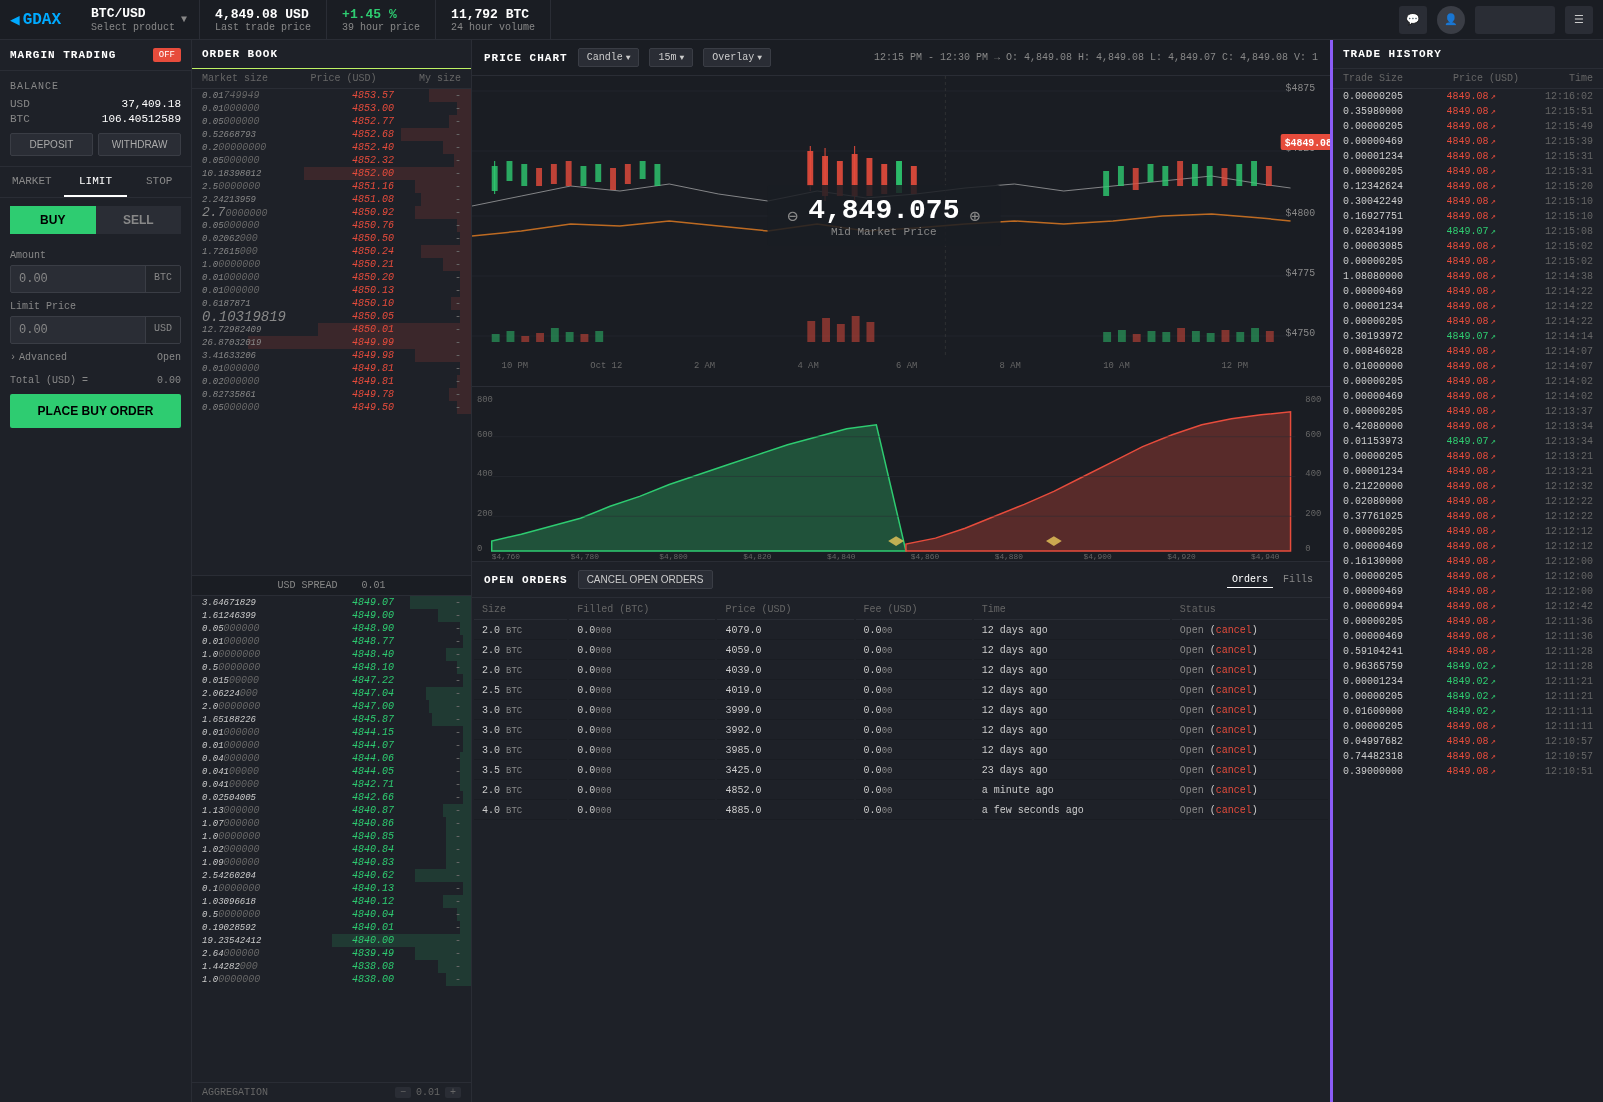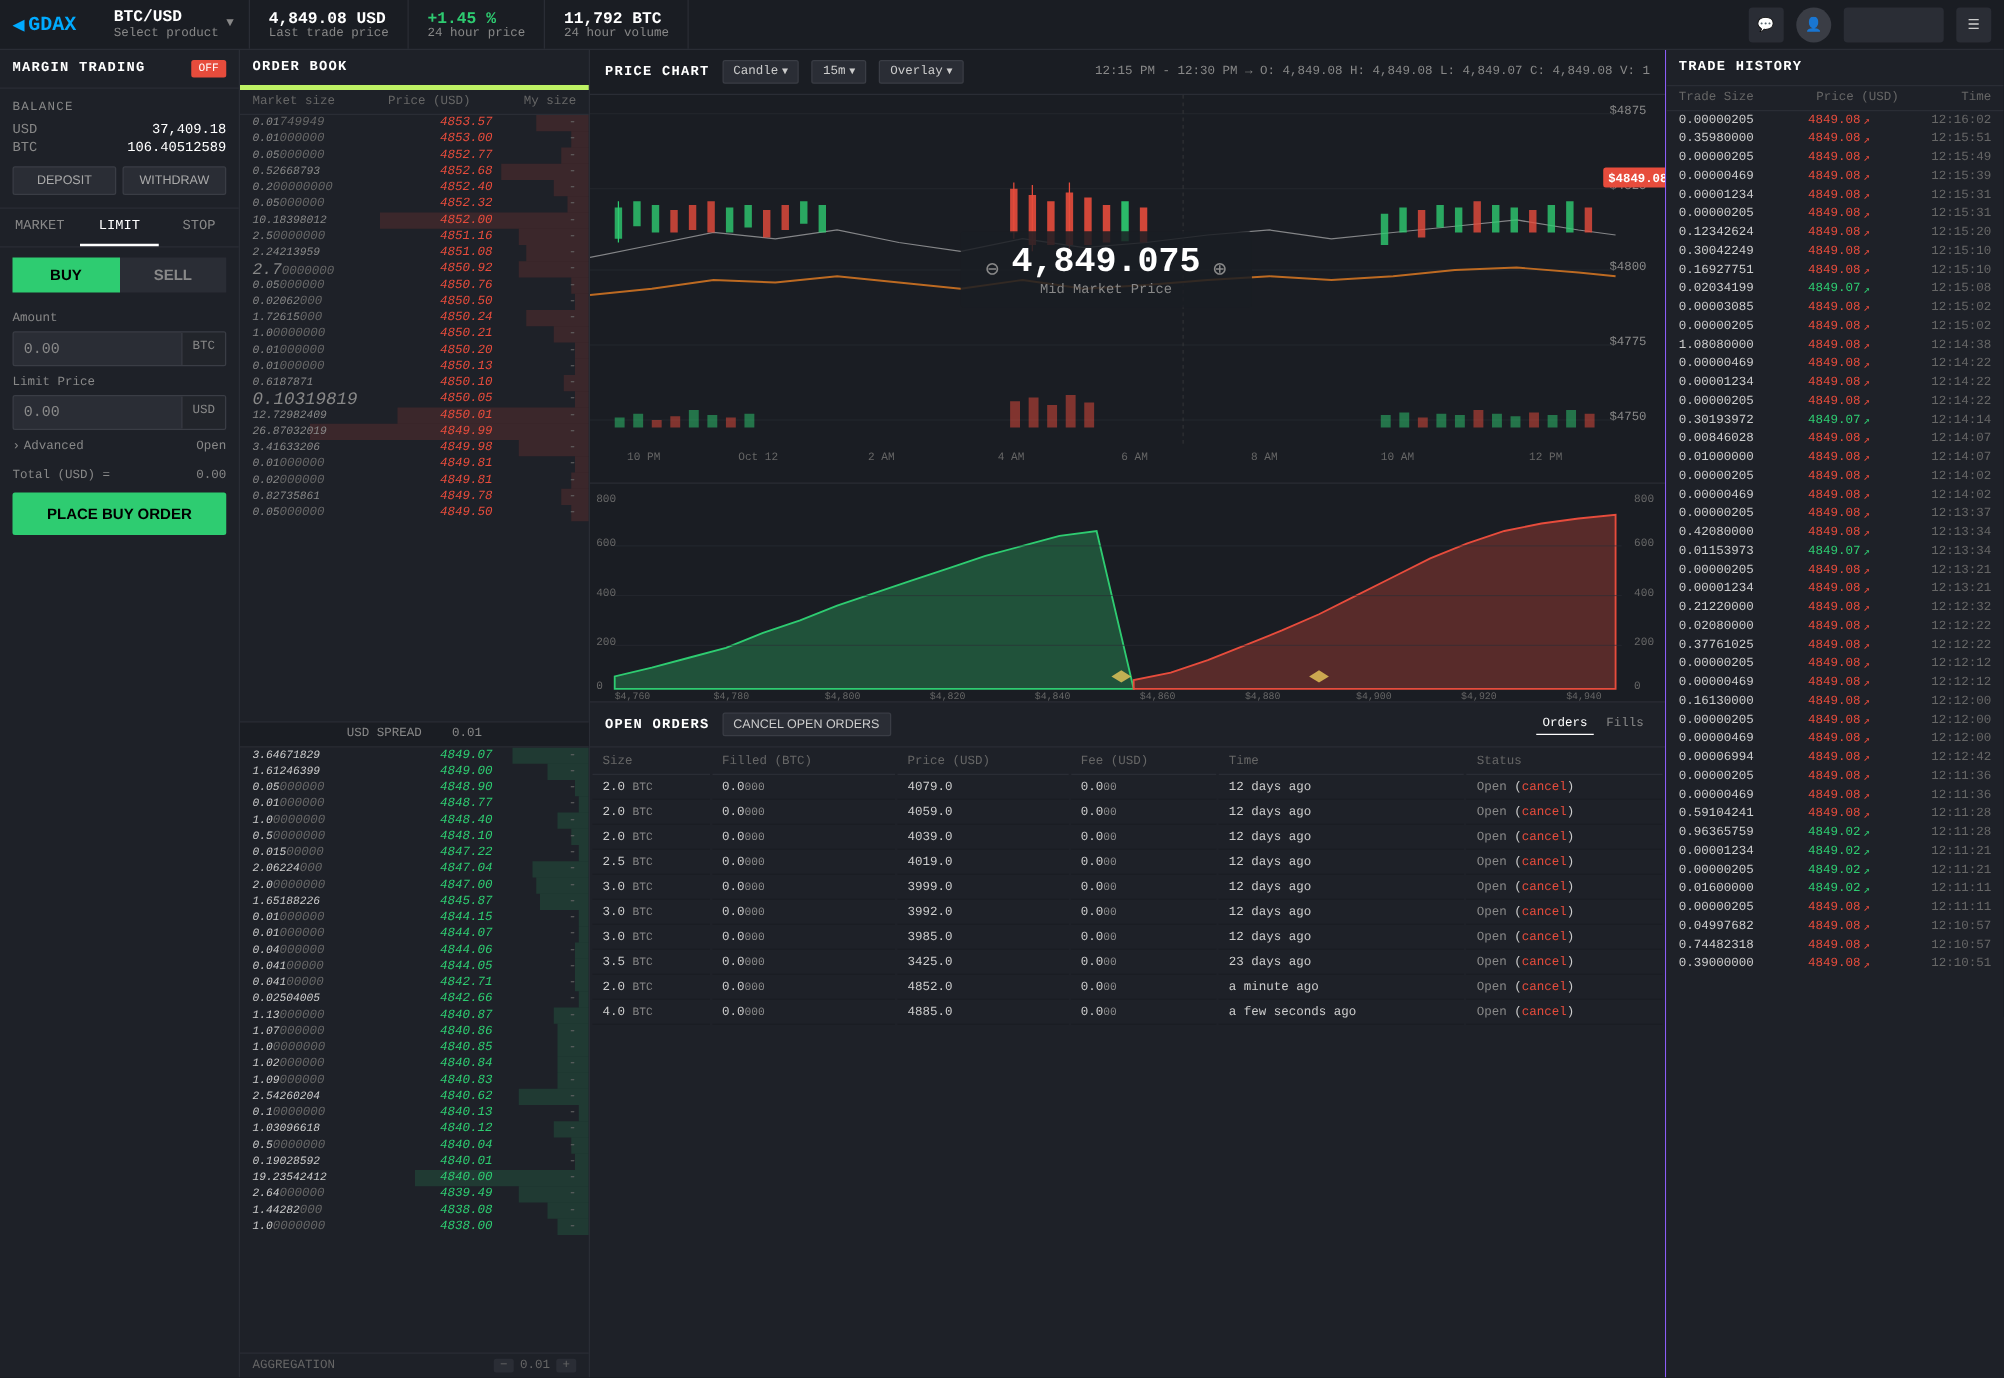--- a/index.html
+++ b/index.html
@@ -60,37 +60,37 @@
     .help-link { color: #888; font-size: 10px; cursor: pointer; }
     
     .total-row { display: flex; justify-content: space-between; padding: 4px 10px 8px; }
     .total-label { color: #888; font-size: 10px; }
     .total-val { color: #888; font-size: 10px; }
     
     .btn-place-order { margin: 0 10px 10px; background: #2ecc71; color: #000; padding: 10px; font-weight: bold; font-size: 12px; cursor: pointer; border: none; width: calc(100% - 20px); border-radius: 2px; }
     
     
     .order-book-panel { width: 280px; background: #1e2128; border-right: 1px solid #2a2d35; display: flex; flex-direction: column; flex-shrink: 0; }
-    .panel-header { padding: 8px 10px; border-bottom: 4px solid #bef264; }
+    .panel-header { padding: 8px 10px; border-bottom: 1px solid #bef264; }
     .panel-title { color: #fff; font-weight: bold; font-size: 11px; letter-spacing: 1px; }
     
     .ob-col-headers { display: flex; justify-content: space-between; padding: 4px 10px; color: #666; font-size: 10px; border-bottom: 1px solid #2a2d35; }
     .ob-entries { overflow: hidden; flex: 1; }
     .ob-row { display: flex; justify-content: space-between; padding: 1px 10px; position: relative; height: 14px; align-items: center; font-style: italic; }
     .ob-row .size { color: #ccc; font-size: 10px; z-index: 1; position: relative; min-width: 85px; }
     .ob-row .price-red { color: #e74c3c; font-size: 10px; z-index: 1; position: relative; min-width: 60px; text-align: right; }
     .ob-row .price-green { color: #2ecc71; font-size: 10px; z-index: 1; position: relative; min-width: 60px; text-align: right; }
     .ob-row .my-size { color: #666; font-size: 10px; z-index: 1; position: relative; text-align: right; min-width: 20px; }
     .ob-row .bar { position: absolute; right: 0; top: 0; bottom: 0; background: rgba(231,76,60,0.15); }
     .ob-row .bar-green { position: absolute; right: 0; top: 0; bottom: 0; background: rgba(46,204,113,0.15); }
     .ob-spread { text-align: center; padding: 4px; color: #888; font-size: 10px; border-top: 1px solid #2a2d35; border-bottom: 1px solid #2a2d35; background: #1a1d23; }
     .ob-footer { padding: 4px 10px; border-top: 1px solid #2a2d35; display: flex; justify-content: space-between; align-items: center; color: #666; font-size: 10px; }
     
     
-    .chart-panel { flex: 1; background: #1a1d23; border-right: 1px solid #8b5cf6; display: flex; flex-direction: column; overflow: hidden; }
+    .chart-panel { flex: 1; background: #1a1d23; border-right: 3px solid #8b5cf6; display: flex; flex-direction: column; overflow: hidden; }
     .chart-header { padding: 8px 12px; border-bottom: 1px solid #2a2d35; display: flex; align-items: center; gap: 10px; }
     .chart-title { color: #fff; font-weight: bold; font-size: 11px; letter-spacing: 1px; }
     .chart-control { background: #2a2d35; border: 1px solid #3a3d45; color: #ccc; font-size: 10px; padding: 3px 8px; border-radius: 2px; cursor: pointer; display: flex; align-items: center; gap: 3px; }
     .chart-ohlc { margin-left: auto; color: #888; font-size: 10px; }
     
     .chart-area { flex: 1; position: relative; overflow: hidden; display: flex; flex-direction: column; }
     
     .open-orders-section { border-top: 1px solid #2a2d35; background: #1e2128; }
     .open-orders-header { display: flex; align-items: center; padding: 8px 12px; gap: 10px; border-bottom: 1px solid #2a2d35; }
     .open-orders-title { color: #fff; font-weight: bold; font-size: 11px; letter-spacing: 1px; }
@@ -141,21 +141,21 @@
       <div class="pair-sub">Select product</div>
     </div>
     <span style="color:#888;margin-left:6px;font-size:10px;">▼</span>
   </div>
   <div class="topbar-stat">
     <div class="stat-val">4,849.08 USD</div>
     <div class="stat-label">Last trade price</div>
   </div>
   <div class="topbar-stat">
     <div class="stat-val stat-up">+1.45 %</div>
-    <div class="stat-label">24 hour price</div>
+    <div class="stat-label">39 hour price</div>
   </div>
   <div class="topbar-stat">
     <div class="stat-val">11,792 BTC</div>
     <div class="stat-label">24 hour volume</div>
   </div>
   <div class="topbar-right">
     <div class="topbar-icon">💬</div>
     <div class="topbar-avatar">👤</div>
     <div class="topbar-username" style="background:#2a2d35;min-width:80px;height:28px;"></div>
     <div class="topbar-menu">☰</div>

